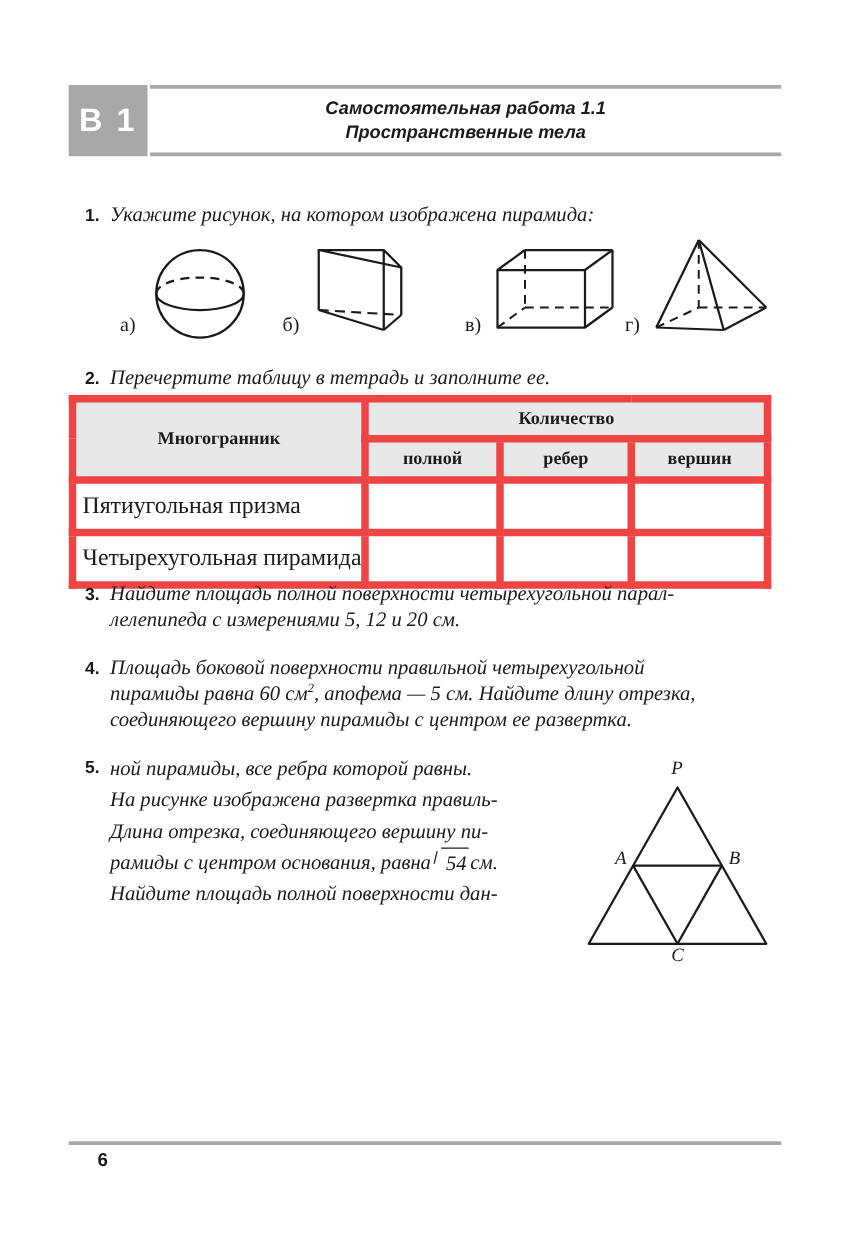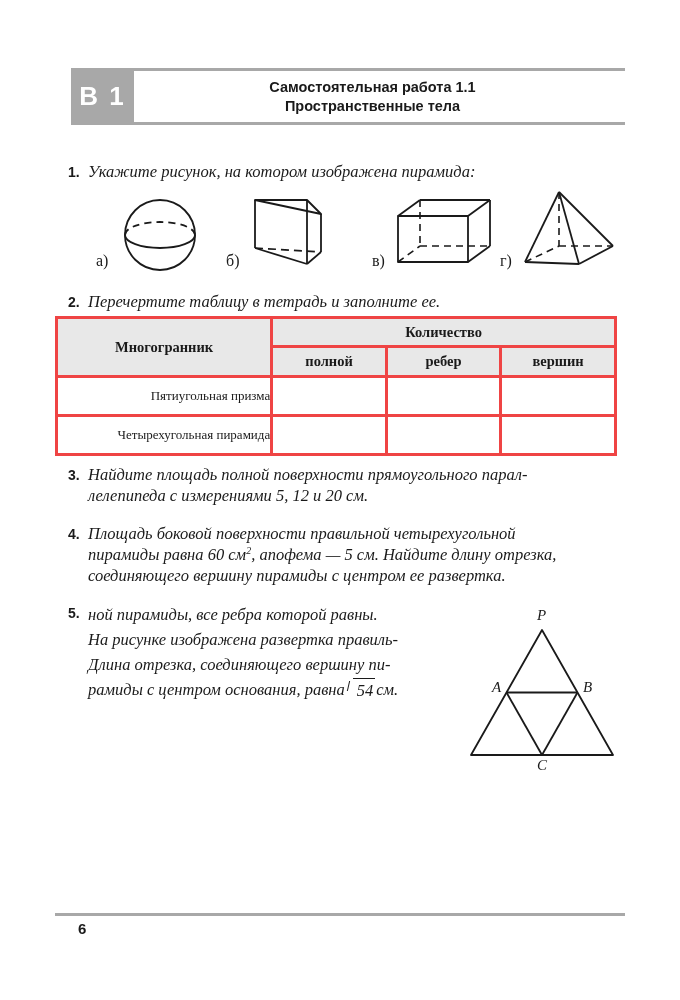--- a/index.html
+++ b/index.html
@@ -29,21 +29,21 @@
     position: absolute;
     left: 65px;
     width: 505px;
     height: 3px;
     background: #a8a8a8;
   }
   .header-rule-top { top: 0; }
   .header-rule-bottom { top: 54px; }
   .badge {
     position: absolute;
-    left: 16px;
+    left: 0;
     top: 0;
     width: 63px;
     height: 57px;
     background: #a8a8a8;
     color: #ffffff;
     font-family: "Liberation Sans", sans-serif;
     font-weight: bold;
     font-size: 26px;
     letter-spacing: 2px;
     display: flex;
@@ -58,20 +58,21 @@
     height: 51px;
     display: flex;
     flex-direction: column;
     align-items: center;
     justify-content: center;
     font-family: "Liberation Sans", sans-serif;
     font-weight: bold;
     font-size: 14.5px;
     line-height: 19px;
     color: #1a1a1a;
+    font-style: italic;
   }
 
   
   .q {
     position: absolute;
     display: flex;
     align-items: flex-start;
   }
   .q-num {
     font-family: "Liberation Sans", sans-serif;
@@ -150,38 +151,38 @@
   
   .tbl {
     position: absolute;
     left: 55px;
     top: 316px;
     width: 562px;
     border-collapse: collapse;
     font-size: 15px;
   }
   .tbl td, .tbl th {
-    border: 3px solid #ef4444;
+    border: 6px solid #ef4444;
     padding: 0;
   }
   .tbl .hd {
     background: #e8e8e8;
     font-family: "Liberation Serif", serif;
     font-weight: bold;
     text-align: center;
     font-size: 14.5px;
   }
   .tbl .hd-main { height: 55px; }
   .tbl .hd-top { height: 26px; }
   .tbl .hd-sub { height: 27px; }
   .tbl .row-label {
     height: 36px;
-    font-size: 13px;
+    font-size: 19px;
     padding-left: 5px;
-    text-align: right;
+    text-align: left;
     white-space: nowrap;
   }
   .tbl .cell { height: 36px; }
   .col-name { width: 215px; }
   .col-n { width: 115px; }
 
   
   .net {
     position: absolute;
     left: 455px;
@@ -315,41 +316,42 @@
     <td class="cell"></td>
     <td class="cell"></td>
     <td class="cell"></td>
   </tr>
 </tbody>
   </table>
 
 <div class="q" id="q3">
   <div class="q-num">3.</div>
   <div class="q-body">
-    <p>Найдите площадь полной поверхности прямоугольного парал-</p>
+    <p>Найдите площадь полной поверхности четырехугольной парал-</p>
     <p>лелепипеда с измерениями 5, 12 и 20 см.</p>
   </div>
 </div>
 
 <div class="q" id="q4">
   <div class="q-num">4.</div>
   <div class="q-body">
     <p>Площадь боковой поверхности правильной четырехугольной</p>
     <p><span>пирамиды равна 60 см</span><sup class="sq">2</sup><span>, апофема — 5 см. Найдите длину отрезка,</span></p>
     <p>соединяющего вершину пирамиды с центром ее развертка.</p>
   </div>
 </div>
 
 <div class="q" id="q5">
   <div class="q-num">5.</div>
   <div class="q-body">
     <p>ной пирамиды, все ребра которой равны.</p>
     <p>На рисунке изображена развертка правиль-</p>
     <p>Длина отрезка, соединяющего вершину пи-</p>
     <p><span>рамиды с центром основания, равна</span><span class="sqrt"><span class="rad">54</span></span><span>см.</span></p>
+    <p>Найдите площадь полной поверхности дан-</p>
   </div>
 </div>
 
 <div class="net">
   <svg width="175" height="175" viewBox="0 0 175 175">
     <g fill="none" stroke="#1a1a1a" stroke-width="1.8" stroke-linejoin="round">
       <polygon points="87,25 158,150 16,150"></polygon>
       <line x1="51.5" y1="87.5" x2="122.5" y2="87.5"></line>
       <line x1="51.5" y1="87.5" x2="87" y2="150"></line>
       <line x1="122.5" y1="87.5" x2="87" y2="150"></line>

